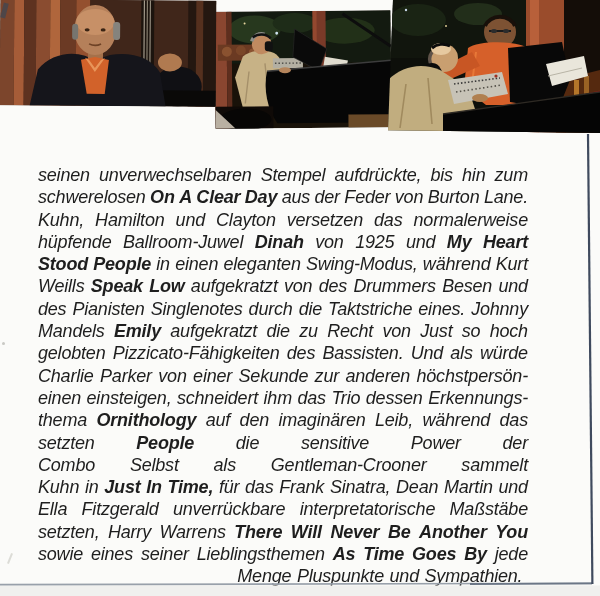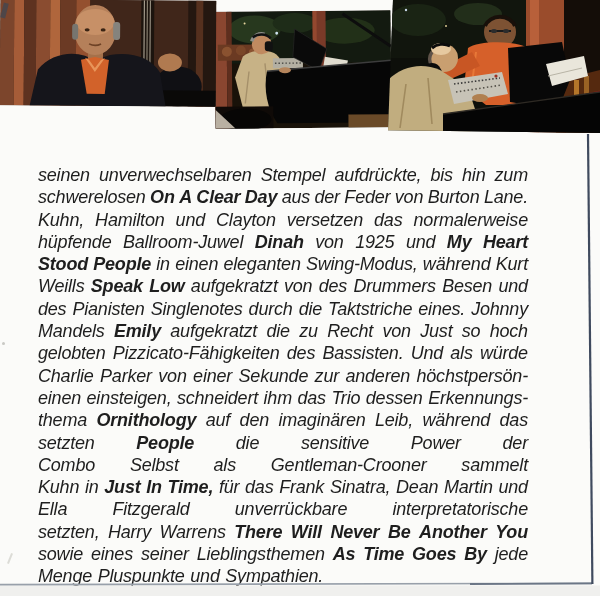--- a/index.html
+++ b/index.html
@@ -31,21 +31,21 @@
     letter-spacing:-0.2px;
     margin-top:24px;
   }
   .tline{
     display:flex;
     justify-content:space-between;
     height:22.3px;
     line-height:22.3px;
     white-space:nowrap;
   }
-  .tline.last{justify-content:flex-start;}
+  .tline.last{justify-content:flex-end;}
   .tline.last span{margin-right:.31em;}
   .tline span.b{font-weight:700;}
   #edge-overlay{position:absolute;left:0;top:0;width:600px;height:596px;z-index:10;pointer-events:none;}
   .speck{position:absolute;z-index:4;}
   #speck-topleft{left:2px;top:3px;width:5px;height:15px;background:#46464e;transform:rotate(14deg);opacity:.85;}
   #speck-left{left:2px;top:342px;width:3px;height:3px;background:#c9c9c4;border-radius:50%;}
   #speck-bottomleft{left:9px;top:553px;width:2px;height:11px;background:#dcdcd7;transform:rotate(22deg);}
 </style>
 </head>
 <body>
@@ -321,20 +321,21 @@
       <span>Sinatra,</span>
       <span>Dean</span>
       <span>Martin</span>
       <span>und</span>
     </div>
     <div class="tline">
       <span>Ella</span>
       <span>Fitzgerald</span>
       <span>unverrückbare</span>
       <span>interpretatorische</span>
+      <span>Maßstäbe</span>
     </div>
     <div class="tline">
       <span>setzten,</span>
       <span>Harry</span>
       <span>Warrens</span>
       <span class="b">There</span>
       <span class="b">Will</span>
       <span class="b">Never</span>
       <span class="b">Be</span>
       <span class="b">Another</span>

